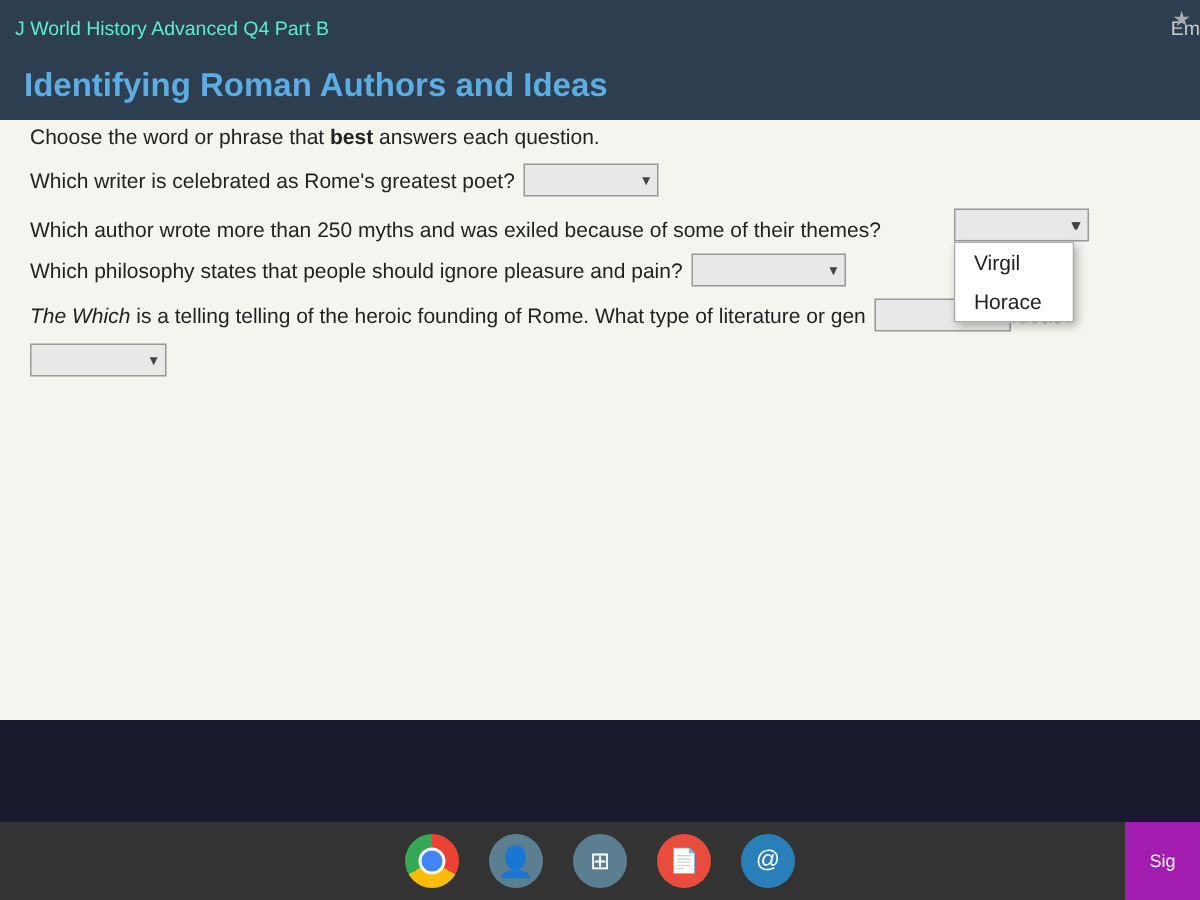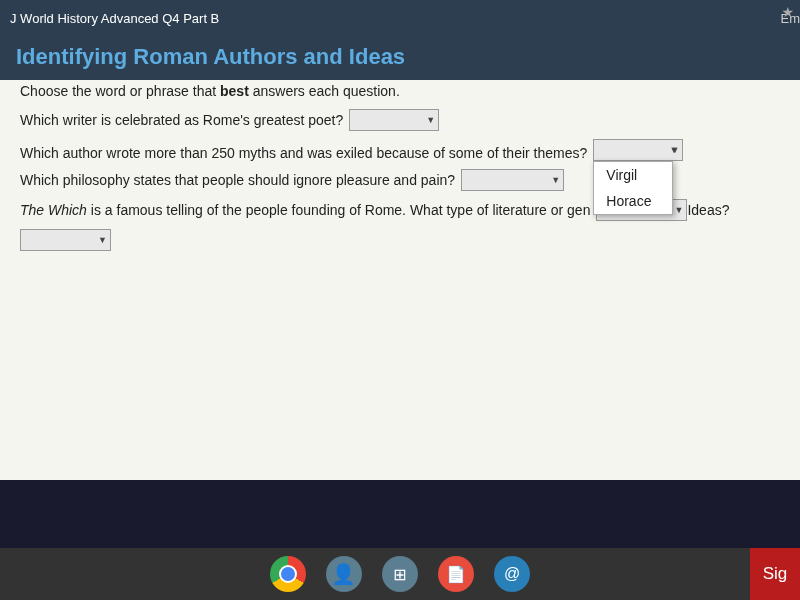--- a/index.html
+++ b/index.html
@@ -18,21 +18,21 @@
       width: 100%;
       height: 36px;
       background: #2c3e50;
       display: flex;
       align-items: center;
       padding: 0 10px;
       position: relative;
     }
 
     .top-bar-title {
-      color: #ffffff;
+      color: #5eead4;
       font-size: 13px;
     }
 
     .top-bar-right {
       position: absolute;
       right: 0;
       color: #ccc;
       font-size: 13px;
     }
 
@@ -192,23 +192,23 @@
     .taskbar-icon.at {
       background: #2980b9;
       color: white;
       font-size: 16px;
     }
 
     .taskbar-sign-in {
       position: absolute;
       right: 0;
       height: 100%;
-      background: #b91c1c;
-      color: white;
-      font-size: 17px;
+      background: #a21caf;
+      color: white;
+      font-size: 12px;
       display: flex;
       align-items: center;
       justify-content: center;
       width: 50px;
       cursor: pointer;
     }
 
     
     .star-icon {
       position: absolute;
@@ -271,21 +271,21 @@
         <option value=""></option>
         <option value="Virgil">Virgil</option>
         <option value="Ovid">Ovid</option>
         <option value="Horace">Horace</option>
       </select>
     </div>
   </div>
 
   <div class="question-row q2-row">
     <span class="question-text">Which author wrote more than 250 myths and was exiled because of some of their themes?</span>
-    <div class="dropdown-wrapper" style="position:relative;">
+    <div class="dropdown-wrapper" style="position:relative;margin-left:43px;">
       <div class="open-trigger"></div>
       
       <div class="open-dropdown-container" style="top:22px; left:0;">
         <div class="dropdown-item">Virgil</div>
         <div class="dropdown-item">Horace</div>
       </div>
     </div>
   </div>
 
   <div class="question-row">
@@ -296,21 +296,21 @@
         <option value="Stoicism">Stoicism</option>
         <option value="Epicureanism">Epicureanism</option>
         <option value="Cynicism">Cynicism</option>
       </select>
     </div>
   </div>
 
   <div class="question-row">
     <span class="question-text">
       <span class="italic-text">The Which</span>
-      <span> is a famous telling of the people founding of Rome. What type of literature or gen</span>
+      <span> is a telling telling of the heroic founding of Rome. What type of literature or gen</span>
     </span>
     <div class="dropdown-wrapper">
       <select class="dropdown-select">
         <option value=""></option>
         <option value="Epic Poetry">Epic Poetry</option>
         <option value="Drama">Drama</option>
         <option value="History">History</option>
       </select>
     </div>
     <span> Ideas?</span>

